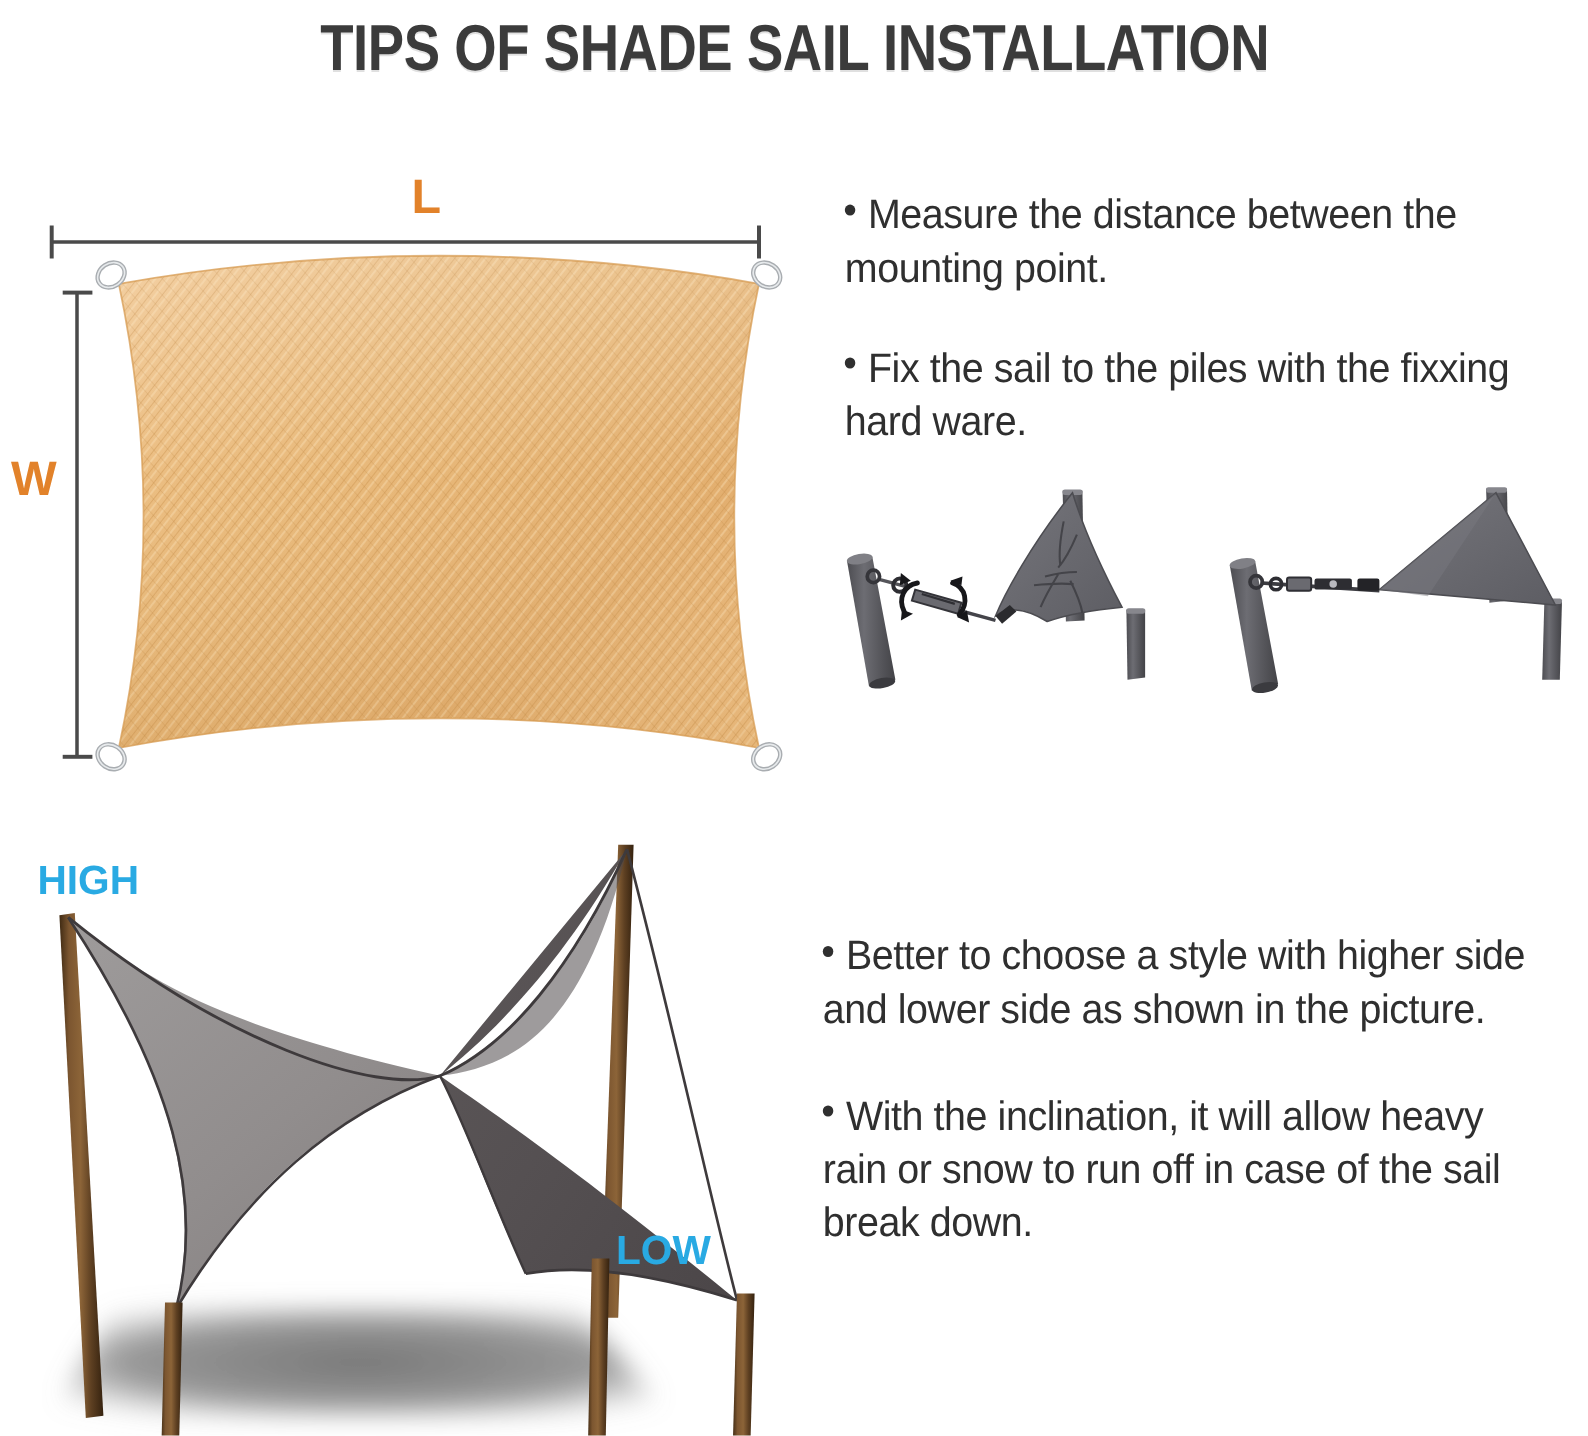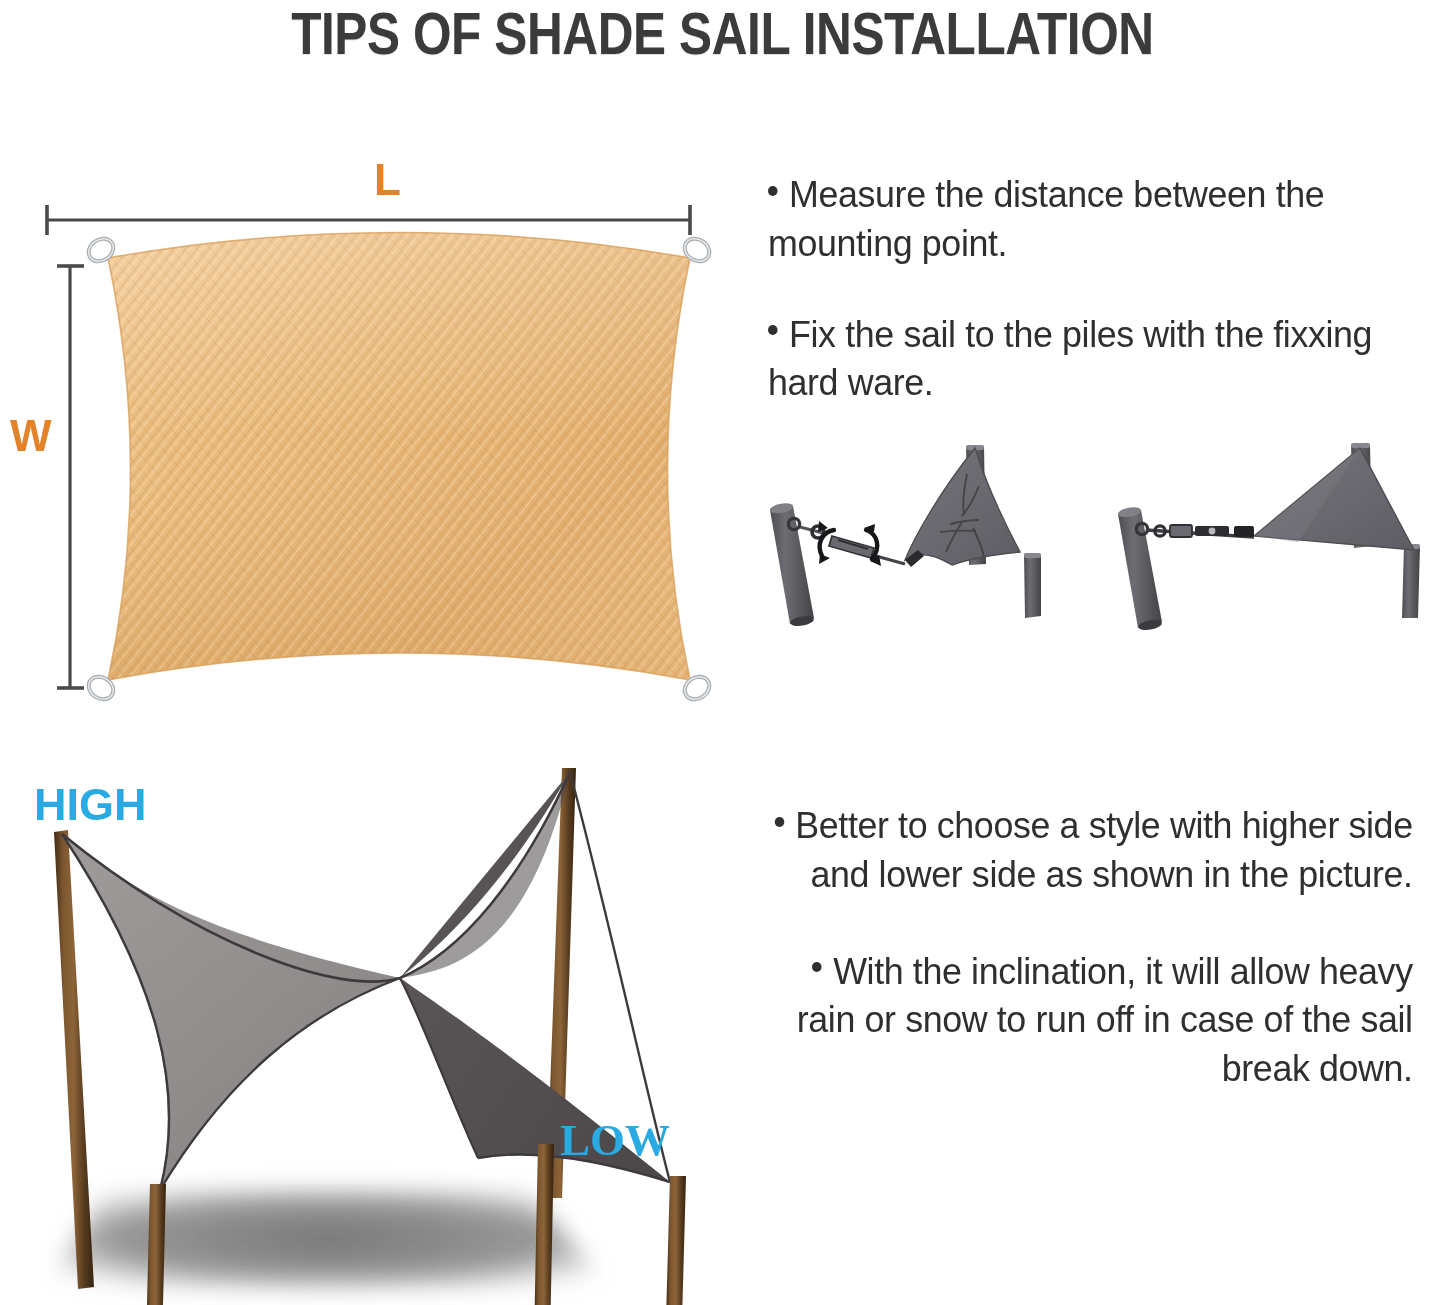--- a/index.html
+++ b/index.html
@@ -17,21 +17,21 @@
   }
 
   
   #title-bar {
     position: absolute;
     top: 0;
     left: 0;
     width: 1444px;
     height: 78px;
     display: flex;
-    align-items: flex-start;
+    align-items: flex-end;
     justify-content: center;
   }
   #page-title {
     font-family: "Liberation Sans", sans-serif;
     font-weight: bold;
     font-size: 59px;
     letter-spacing: -0.5px;
     color: #3b3b3b;
     transform: scaleX(0.84);
     transform-origin: center center;
@@ -40,21 +40,21 @@
   }
 
   
   .quad {
     position: absolute;
   }
   #sail-dimension-panel { left: 0;   top: 120px;  width: 740px; height: 560px; }
   #tips-text-panel-top  { left: 768px; top: 170px; width: 696px; height: 270px; }
   #hardware-panel       { left: 748px; top: 432px; width: 696px; height: 230px; }
   #structure-panel      { left: 10px;  top: 760px; width: 730px; height: 545px; }
-  #tips-text-panel-bot  { left: 748px; top: 801px; width: 696px; height: 380px; text-align: right; }
+  #tips-text-panel-bot  { left: 748px; top: 844px; width: 696px; height: 380px; }
 
   
   .bullet-block {
     font-family: "Liberation Sans", sans-serif;
     font-size: 37.5px;
     line-height: 1.30;
     color: #2f2f2f;
     letter-spacing: -0.4px;
     transform: scaleX(0.955);
     transform-origin: left top;
@@ -81,27 +81,27 @@
     line-height: 1;
   }
   #dim-label-l { left: 374px; top: 38px; }
   #dim-label-w { left: 10px;  top: 294px; }
 
   
   .hl-label {
     position: absolute;
     font-family: "Liberation Sans", sans-serif;
     font-weight: bold;
-    font-size: 45px;
+    font-size: 37px;
     color: #29aae3;
     letter-spacing: 0px;
     line-height: 1;
   }
   #label-high { left: 24px;  top: 22px; }
-  #label-low  { left: 550px; top: 358px; font-family: Liberation Serif, serif; }
+  #label-low  { left: 550px; top: 358px; }
 
   svg { display: block; overflow: visible; }
 </style>
 </head>
 <body>
 
 <div id="title-bar">
   <div id="page-title">TIPS OF SHADE SAIL INSTALLATION</div>
 </div>
 

